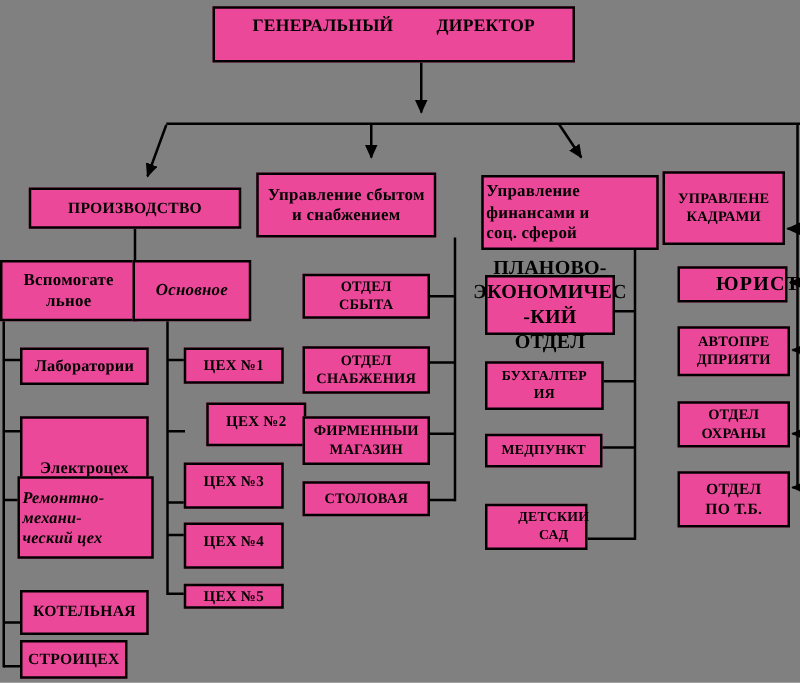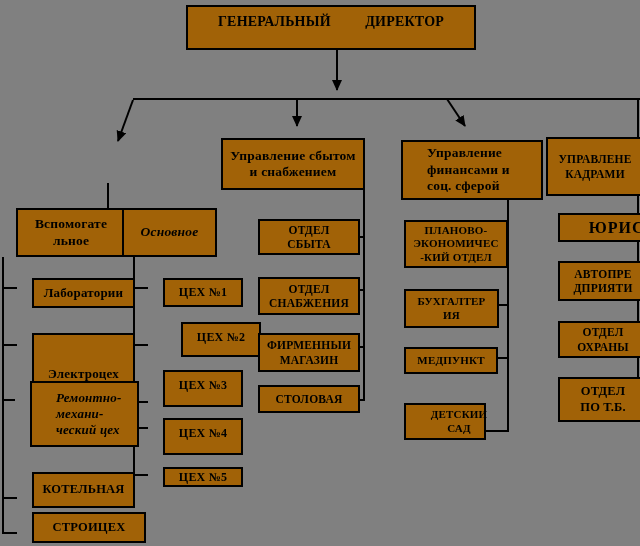--- a/index.html
+++ b/index.html
@@ -5,31 +5,31 @@
   html,body{margin:0;padding:0;}
   .stage{
     position:relative;width:640px;height:546px;overflow:hidden;
     background:#808080;
     font-family:"Liberation Serif","DejaVu Serif",serif;
   }
   .wires{position:absolute;left:0;top:0;width:640px;height:546px;}
   .wires line{stroke:#000;stroke-width:2;}
   .box{
     position:absolute;box-sizing:border-box;
-    background:#a16207;border:2px solid #000;
+    background:#ec4899;border:2px solid #000;
     color:#000;font-weight:bold;
     display:flex;flex-direction:column;align-items:center;justify-content:center;
-    text-align:center;line-height:1.22;letter-spacing:0.2px;margin-left:16px;
+    text-align:center;line-height:1.22;letter-spacing:0.2px;
   }
   .box .ln{display:block;}
   .topalign{justify-content:flex-start;padding-top:6px;}
-  .leftalign{align-items:flex-start;text-align:left;padding-left:24px;padding-right:10px;}
+  .leftalign{align-items:flex-start;text-align:left;padding-left:2px;padding-right:10px;}
   .sp{display:flex;flex-direction:row;justify-content:space-between;width:100%;}
   .gap{word-spacing:2.2em;}
-  .fs10{font-size:11px;}
+  .fs10{font-size:16px;}
   .fs11{font-size:11px;}
   .fs115{font-size:11.5px;}
   .fs12{font-size:12px;}
   .fs125{font-size:12.5px;}
   .fs13{font-size:13px;}
   .fs135{font-size:13.5px;}
   .fs14{font-size:14px;}
   .fs16{font-size:16px;letter-spacing:1px;}
 </style>
 </head>
@@ -91,20 +91,23 @@
       <line x1="482" y1="305" x2="508" y2="305"></line>
       <line x1="481" y1="358" x2="508" y2="358"></line>
       <line x1="469" y1="431" x2="508" y2="431"></line>
     </g>
   </svg>
 
   <div class="box fs14 topalign" style="left:170px;top:5px;width:290px;height:45px;">
     <span class="ln gap">ГЕНЕРАЛЬНЫЙ ДИРЕКТОР</span>
   </div>
 
+  <div class="box fs125" style="left:23px;top:150px;width:170px;height:33px;">
+    <span class="ln">ПРОИЗВОДСТВО</span>
+  </div>
 
   <div class="box fs135" style="left:205px;top:138px;width:144px;height:52px;">
     <span class="ln">Управление сбытом</span>
     <span class="ln">и снабжением</span>
   </div>
 
   <div class="box fs135 leftalign" style="left:385px;top:140px;width:142px;height:60px;">
     <span class="ln">Управление</span>
     <span class="ln sp">
       <span>финансами</span>
@@ -138,21 +141,21 @@
   <div class="box fs13 leftalign" style="left:14px;top:381px;width:109px;height:66px;font-style:italic;">
     <span class="ln">Ремонтно-</span>
     <span class="ln">механи-</span>
     <span class="ln">ческий цех</span>
   </div>
 
   <div class="box fs125" style="left:16px;top:472px;width:103px;height:36px;">
     <span class="ln">КОТЕЛЬНАЯ</span>
   </div>
 
-  <div class="box fs125" style="left:16px;top:512px;width:114px;height:31px;">
+  <div class="box fs125" style="left:16px;top:512px;width:86px;height:31px;">
     <span class="ln">СТРОИЦЕХ</span>
   </div>
 
   <div class="box fs12" style="left:147px;top:278px;width:80px;height:29px;">
     <span class="ln">ЦЕХ №1</span>
   </div>
 
   <div class="box fs12 topalign" style="left:165px;top:322px;width:80px;height:35px;">
     <span class="ln">ЦЕХ №2</span>
   </div>

